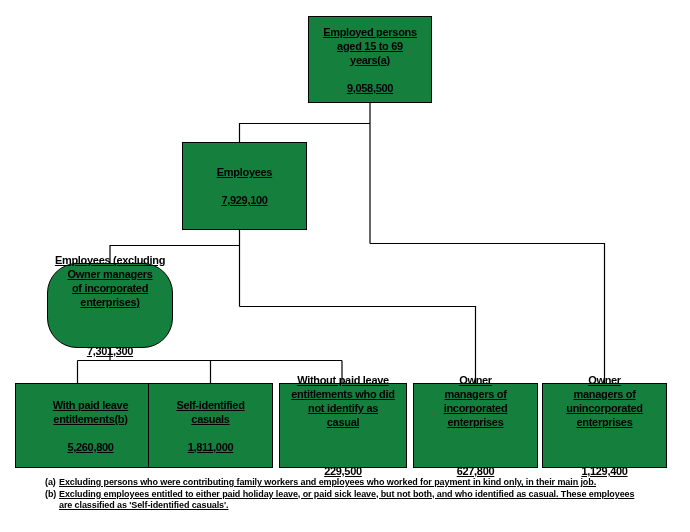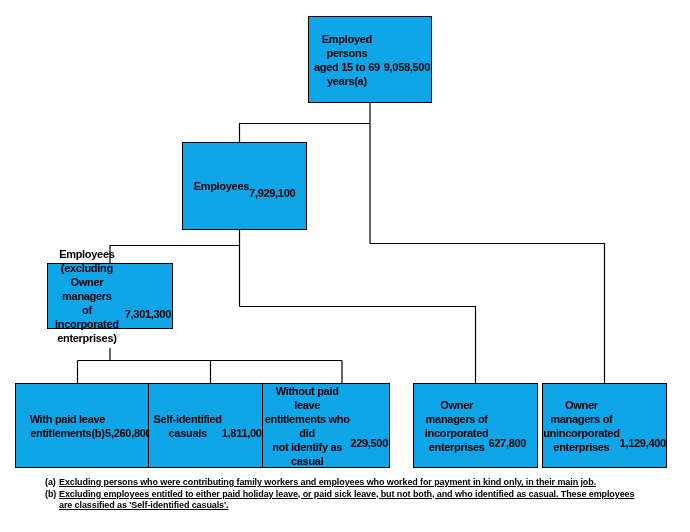--- a/index.html
+++ b/index.html
@@ -19,42 +19,43 @@
   }
   #connectors path {
     stroke: #000000;
     stroke-width: 1.2;
     fill: none;
   }
   .node {
     position: absolute;
     box-sizing: border-box;
     border: 1.4px solid #000000;
-    background: #0ea5e9;
+    background: #15803d;
     display: flex;
-    flex-direction: row;
+    flex-direction: column;
     align-items: center;
     justify-content: center;
     text-align: center;
     font-size: 11px;
     font-weight: bold;
     line-height: 14px;
     letter-spacing: -0.3px;
     padding: 1px;
+    text-decoration: underline;
   }
   .node .label { white-space: pre-line; }
   .node .value { white-space: nowrap; margin-top: 35px; }
   .node .value.gapped { margin-top: 14px; }
   
   .n-employed   { left: 308px; top: 16px;  width: 124px; height: 87px; }
   .n-employees  { left: 182px; top: 142px; width: 125px; height: 88px; }
-  .n-excl       { left: 47px;  top: 263px; width: 126px; height: 66px; }
+  .n-excl       { left: 47px;  top: 263px; width: 126px; height: 85px; border-radius: 30px; }
   .n-paidleave  { left: 15px;  top: 383px; width: 151px; height: 85px; }
   .n-selfident  { left: 148px; top: 383px; width: 125px; height: 85px; justify-content: center; }
-  .n-withoutpl  { left: 262px; top: 383px; width: 128px; height: 85px; }
+  .n-withoutpl  { left: 279px; top: 383px; width: 128px; height: 85px; }
   .n-ownerinc   { left: 413px; top: 383px; width: 125px; height: 85px; }
   .n-owneruninc { left: 542px; top: 383px; width: 125px; height: 85px; }
   
   #footnotes {
     position: absolute;
     left: 45px;
     top: 477px;
     width: 600px;
     font-size: 9px;
     font-weight: bold;

